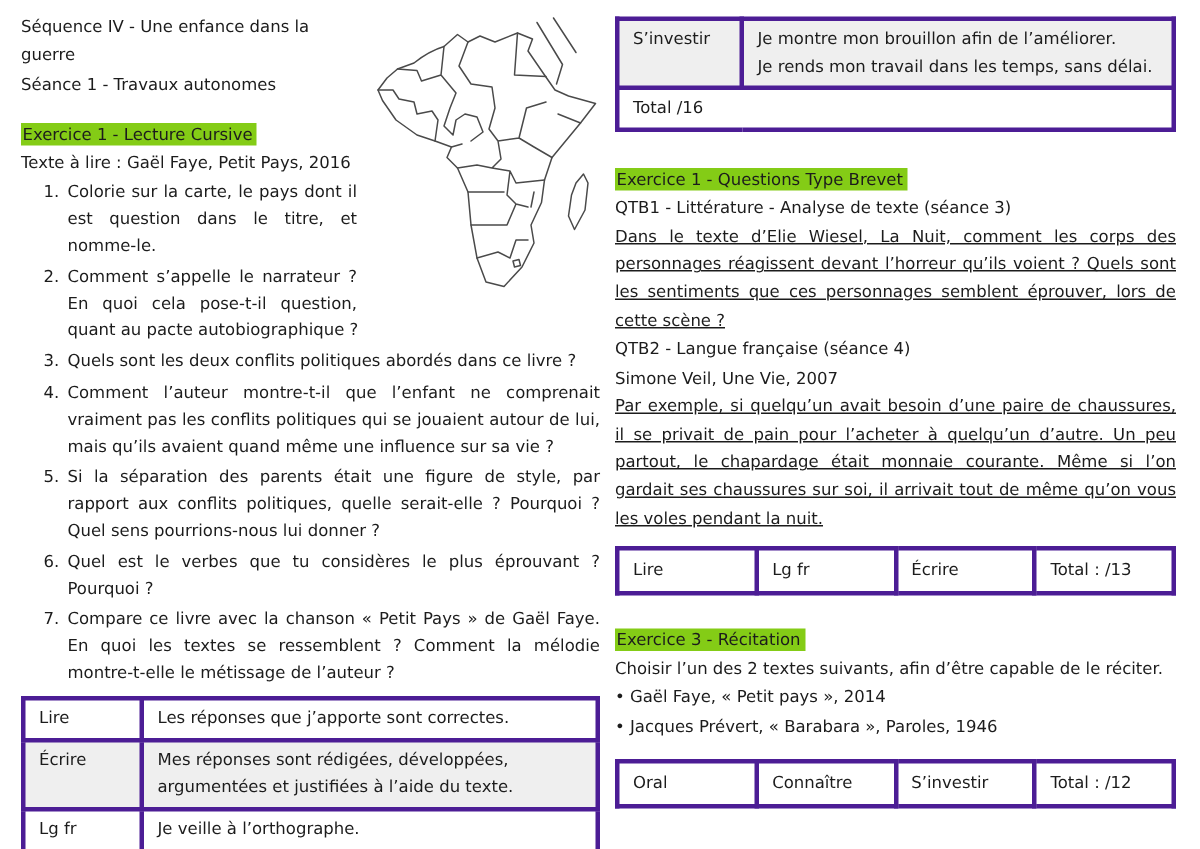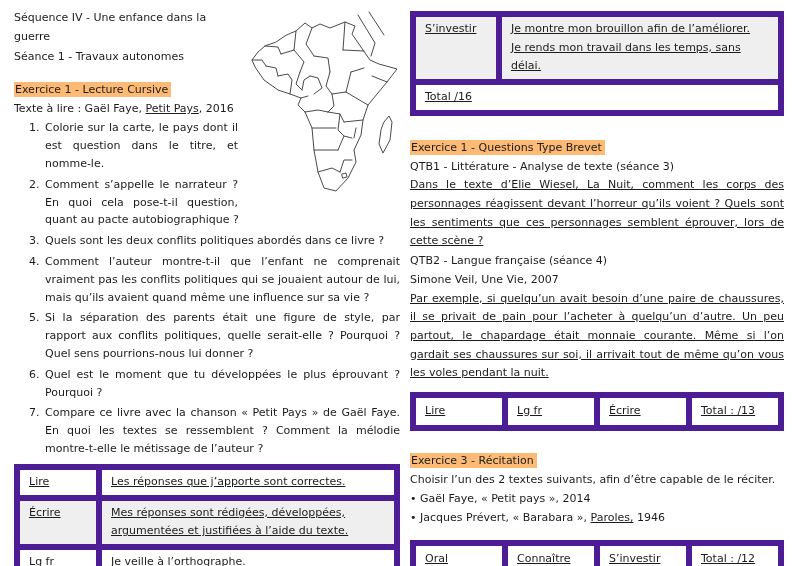--- a/index.html
+++ b/index.html
@@ -8,35 +8,35 @@
     font-family:"DejaVu Sans","Liberation Sans",sans-serif;
     font-size:11px;color:#1c1c1c;
     -webkit-font-smoothing:antialiased;
   }
   .page{display:flex;box-sizing:border-box;width:800px;height:566px;padding:8px 16px 6px 14px;gap:10px;}
   .col-left{width:386px;flex:0 0 386px;}
   .col-right{flex:1;min-width:0;}
 
   .line{line-height:1.75;}
   .just{text-align:justify;line-height:1.7;text-decoration:underline;}
-  .hl{background:#fdba74;padding:1px 3px 1px 1px;}
-  .u{text-decoration:underline;}
+  .hl{background:#84cc16;padding:1px 3px 1px 1px;}
+  .u{}
   .gap-md{height:14px;}
 
   
   .map-float{float:right;width:152px;height:192px;margin:2px 0 6px 10px;}
   .map-float svg{width:100%;height:100%;}
 
   
   ol.questions{margin:1px 0 6px 0;padding-left:24px;}
   ol.questions li{text-align:justify;line-height:1.62;margin:0 0 3px 5px;padding-left:2px;}
 
   
   table{border-collapse:collapse;width:100%;}
-  td{border:6px solid #4c1d95;padding:3px 8px;vertical-align:top;line-height:1.7;text-decoration:underline;}
+  td{border:3px solid #4c1d95;padding:3px 8px;vertical-align:top;line-height:1.7;}
   td.lbl{width:58px;}
   .shade{background:#efefef;}
   .rubric td{padding:3px 9px;}
   .score td{width:25%;padding:4px 9px;}
 
   .crit-table{margin-top:4px;}
   .invest-table{margin-top:3px;}
 </style>
 </head>
 <body>
@@ -88,21 +88,21 @@
     <div class="line"><span class="hl">Exercice 1 - Lecture Cursive</span></div>
 
     <div class="line"><span>Texte à lire : Gaël Faye, </span><span class="u">Petit Pays</span><span>, 2016</span></div>
 
     <ol class="questions">
       <li>Colorie sur la carte, le pays dont il est question dans le titre, et nomme-le.</li>
       <li>Comment s’appelle le narrateur ? En quoi cela pose-t-il question, quant au pacte autobiographique ?</li>
       <li>Quels sont les deux conflits politiques abordés dans ce livre ?</li>
       <li>Comment l’auteur montre-t-il que l’enfant ne comprenait vraiment pas les conflits politiques qui se jouaient autour de lui, mais qu’ils avaient quand même une influence sur sa vie ?</li>
       <li>Si la séparation des parents était une figure de style, par rapport aux conflits politiques, quelle serait-elle ? Pourquoi ? Quel sens pourrions-nous lui donner ?</li>
-      <li>Quel est le moment que tu développées le plus éprouvant ? Pourquoi ?</li>
+      <li>Quel est le verbes que tu considères le plus éprouvant ? Pourquoi ?</li>
       <li>Compare ce livre avec la chanson «  Petit Pays  » de Gaël Faye. En quoi les textes se ressemblent ? Comment la mélodie montre-t-elle le métissage de l’auteur ?</li>
     </ol>
 
     <table class="rubric crit-table">
       <tbody>
           <tr>
         <td class="lbl">Lire</td>
         <td>Les réponses que j’apporte sont correctes.</td>
       </tr>
       <tr class="shade">

